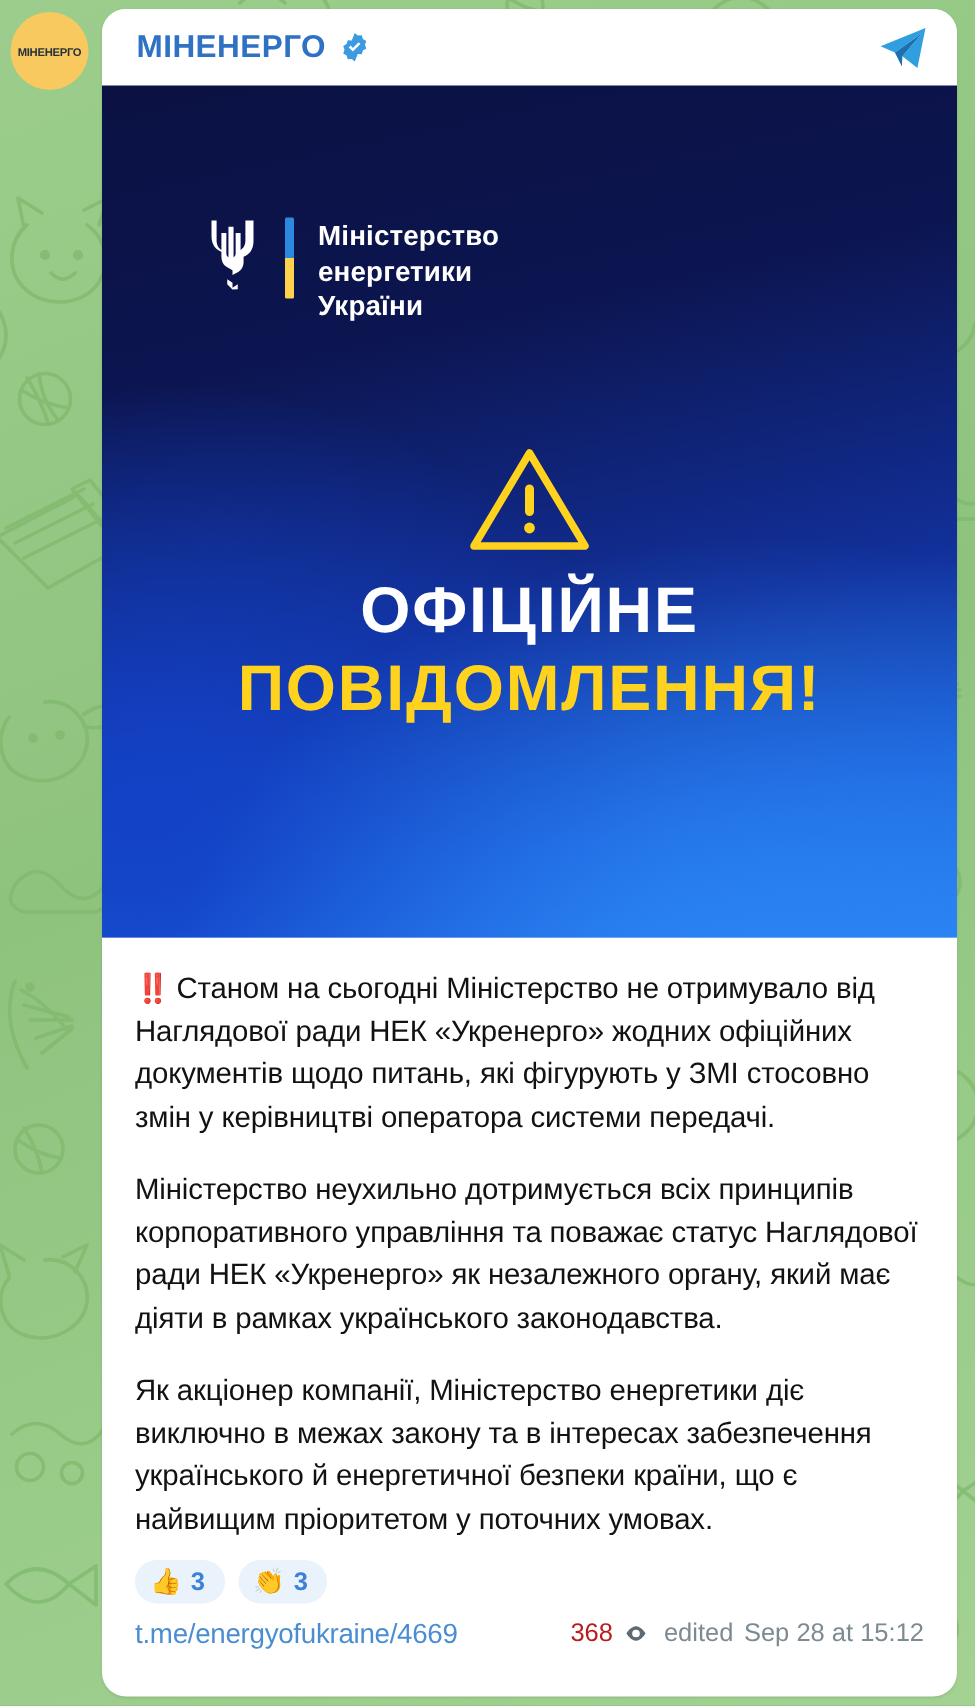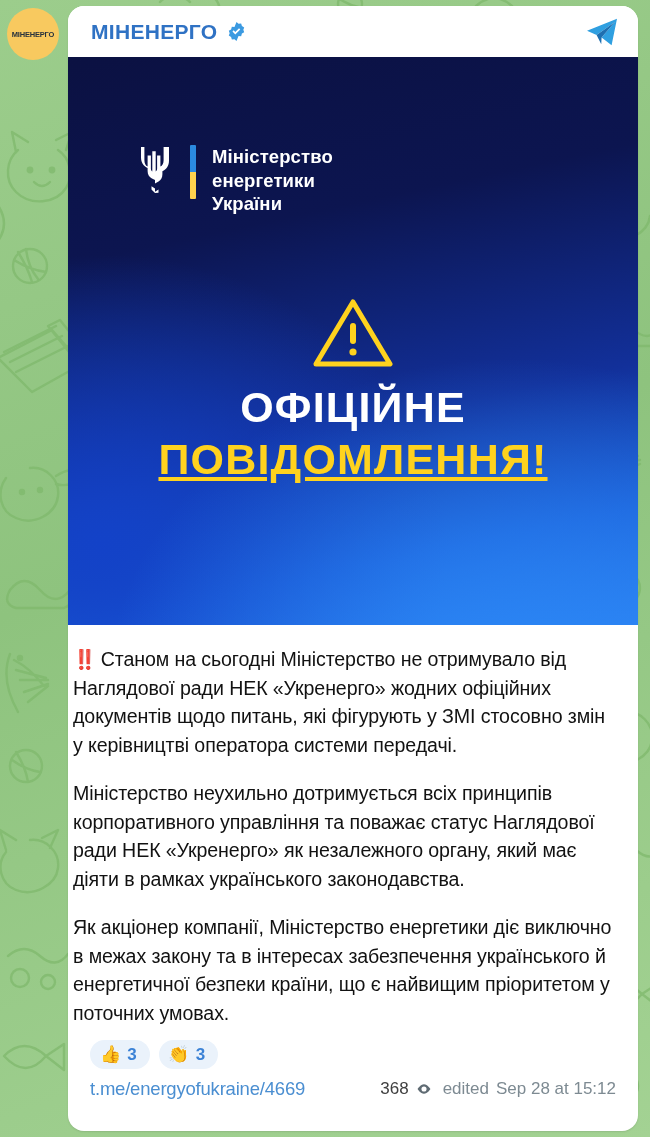--- a/index.html
+++ b/index.html
@@ -141,25 +141,25 @@
     position: absolute;
     left: 0; right: 0;
     top: 324px;
     text-align: center;
     font-weight: 800;
     font-size: 43px;
     line-height: 1.22;
     letter-spacing: 1.2px;
   }
   .headline .l1 { color: #ffffff; display: block; }
-  .headline .l2 { color: #ffd21e; display: block; text-decoration: underline; }
+  .headline .l2 { color: #ffd21e; display: block; }
 
   
   .body-text {
-    padding: 20px 22px 4px 5px;
+    padding: 20px 22px 4px 22px;
     color: #121212;
     font-size: 19.6px;
     line-height: 1.455;
     letter-spacing: -0.1px;
   }
   .body-text p { margin-bottom: 20px; }
   .body-text p:last-child { margin-bottom: 0; }
   .emoji-bang {
     font-size: 19px;
     margin-right: 4px;
@@ -203,21 +203,21 @@
   }
   .footer-spacer { flex: 1 1 auto; }
   .meta {
     display: flex;
     align-items: center;
     gap: 7px;
     color: #7d8a92;
     font-size: 17px;
     white-space: nowrap;
   }
-  .meta .views-count { color: #404040; }
+  .meta .views-count { color: #b91c1c; }
   .eye-icon { width: 16px; height: 16px; display: block; }
   .meta .edited { margin-left: 4px; }
 </style>
 </head>
 <body>
 
 <div id="wallpaper">
   <svg viewBox="0 0 650 1137" preserveAspectRatio="none" aria-hidden="true">
     <g fill="none" stroke="#7fb86c" stroke-width="2.4" opacity="0.75" stroke-linecap="round" stroke-linejoin="round">
 

